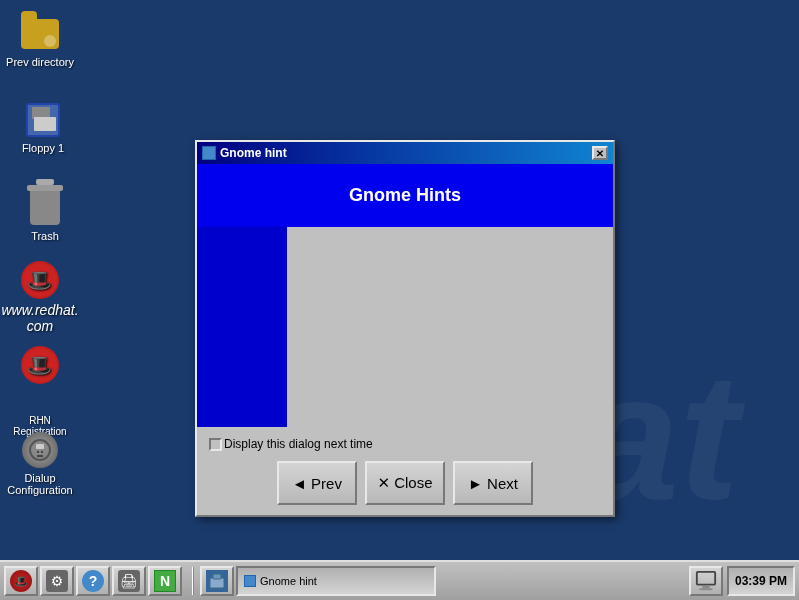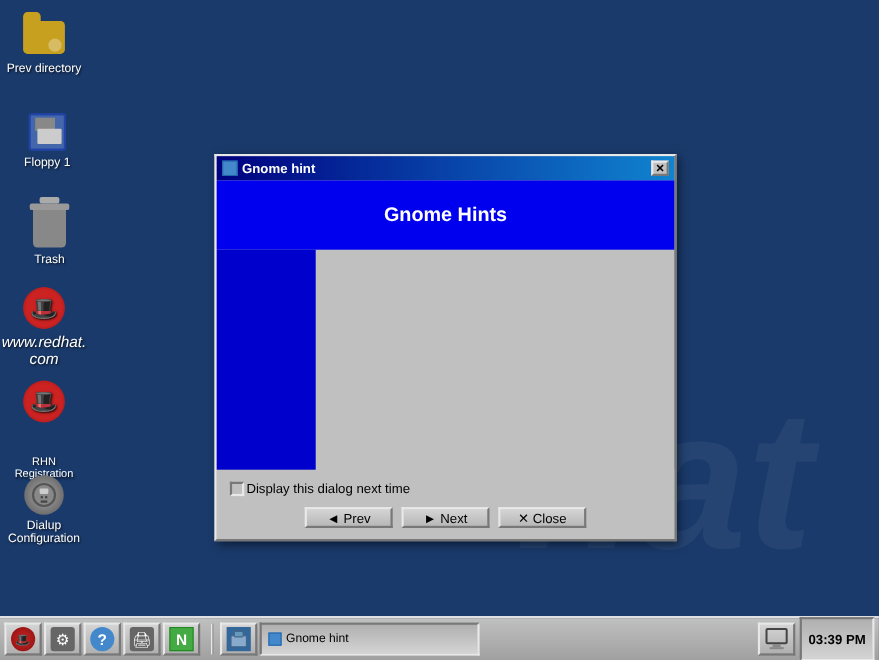--- a/index.html
+++ b/index.html
@@ -215,21 +215,21 @@
       gap: 4px;
     }
 
     .taskbar-clock {
       background: linear-gradient(to bottom, #b0b0b0, #d4d4d4);
       border: 2px solid;
       border-color: #787878 #e8e8e8 #e8e8e8 #787878;
       padding: 2px 6px;
       font-size: 12px;
       font-weight: bold;
-      height: 40px;
+      height: 30px;
       display: flex;
       align-items: center;
     }
 
     
     .dialog {
       position: absolute;
       top: 140px;
       left: 195px;
       width: 420px;
@@ -331,25 +331,25 @@
     }
 
     .dialog-buttons {
       display: flex;
       justify-content: center;
       gap: 8px;
     }
 
     .dialog-btn {
       min-width: 80px;
-      height: 19px;
+      height: 44px;
       background: linear-gradient(to bottom, #d4d4d4, #b8b8b8);
       border: 2px solid;
       border-color: #e8e8e8 #787878 #787878 #e8e8e8;
-      font-size: 12px;
+      font-size: 15px;
       cursor: pointer;
       display: flex;
       align-items: center;
       justify-content: center;
       gap: 4px;
       padding: 0 10px;
     }
 
     
     .taskbar-icon-circle {
@@ -476,22 +476,22 @@
     <div class="dialog-blue-sidebar"></div>
   </div>
 
   <div class="dialog-footer">
     <div class="dialog-checkbox-row">
       <div class="dialog-checkbox"></div>
       <span>Display this dialog next time</span>
     </div>
     <div class="dialog-buttons">
       <button class="dialog-btn">◄  Prev</button>
+      <button class="dialog-btn">✕  Close</button>
       <button class="dialog-btn">►  Next</button>
-      <button class="dialog-btn">✕  Close</button>
     </div>
   </div>
 </div>
 
 <div class="taskbar">
   <div class="taskbar-system-btns">
     <div class="taskbar-btn">
       <div class="taskbar-icon-circle">🎩</div>
     </div>
     <div class="taskbar-btn">

